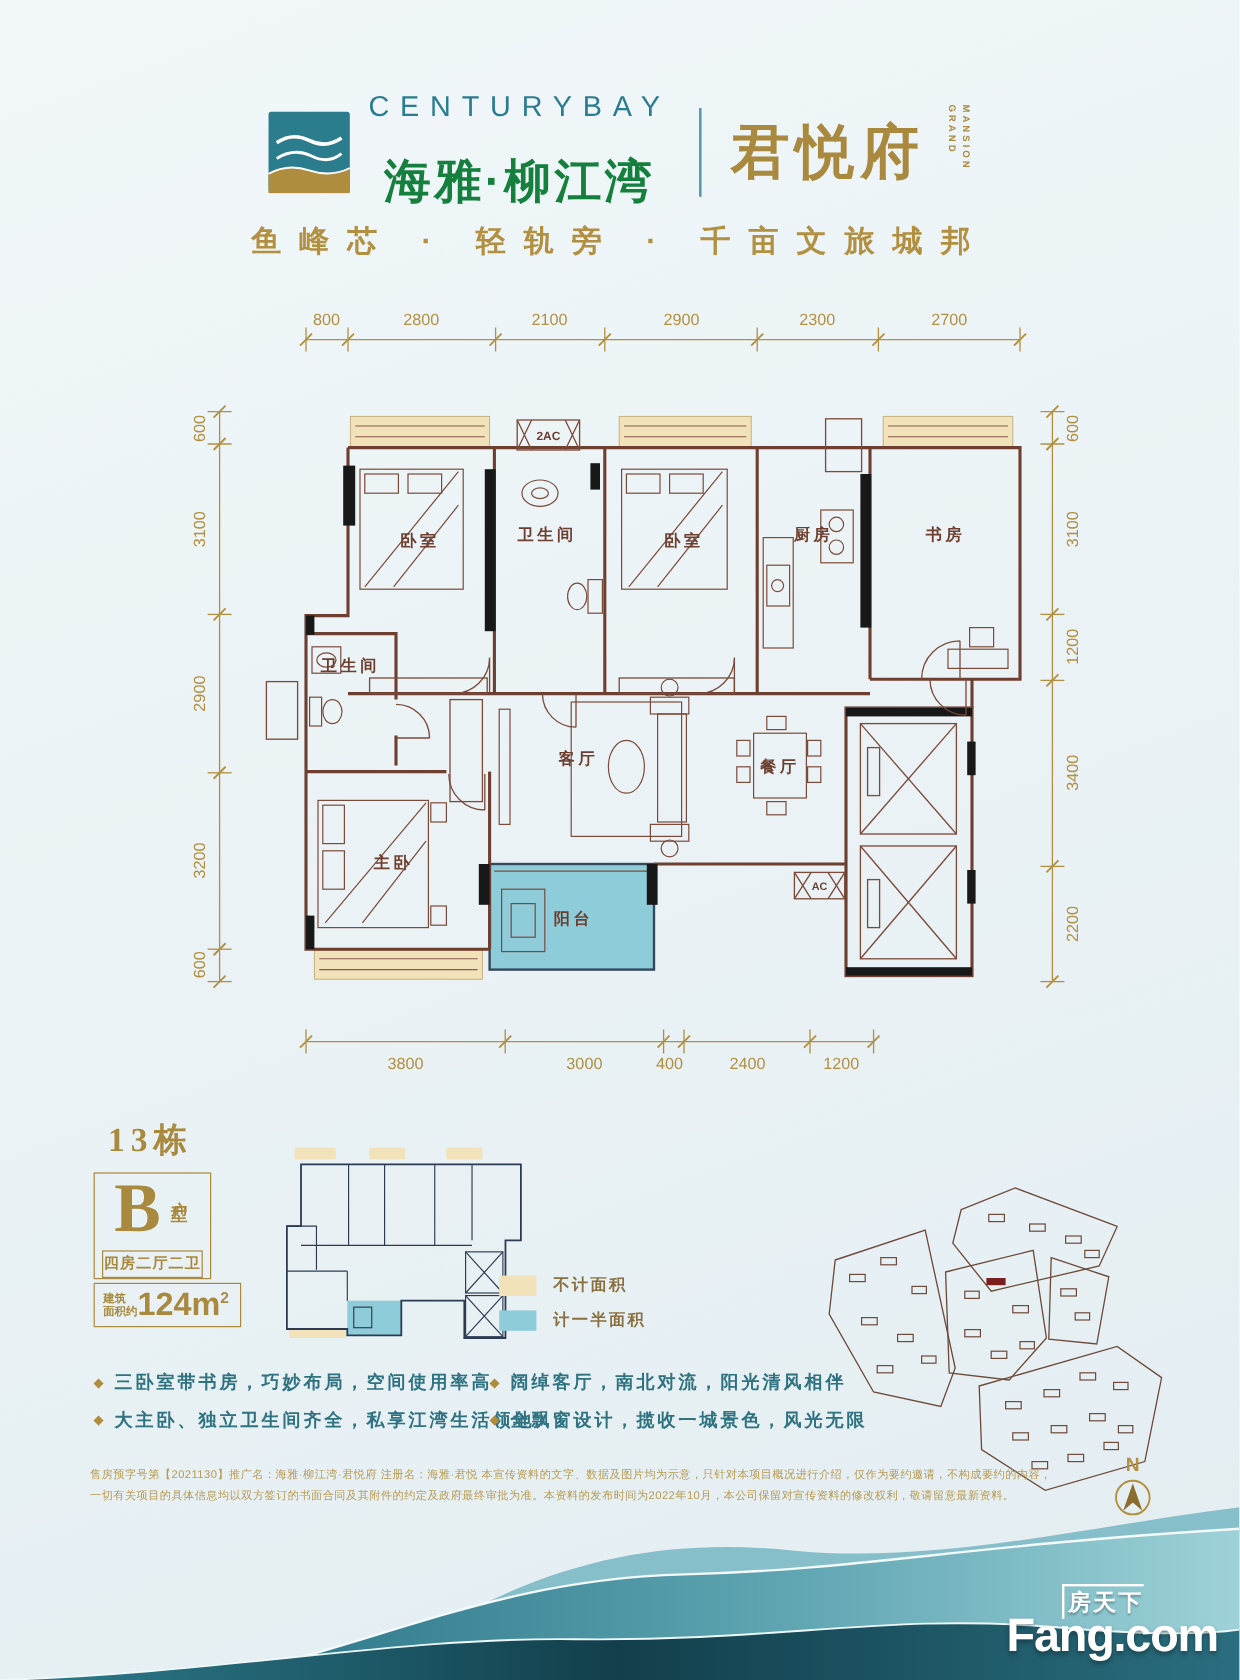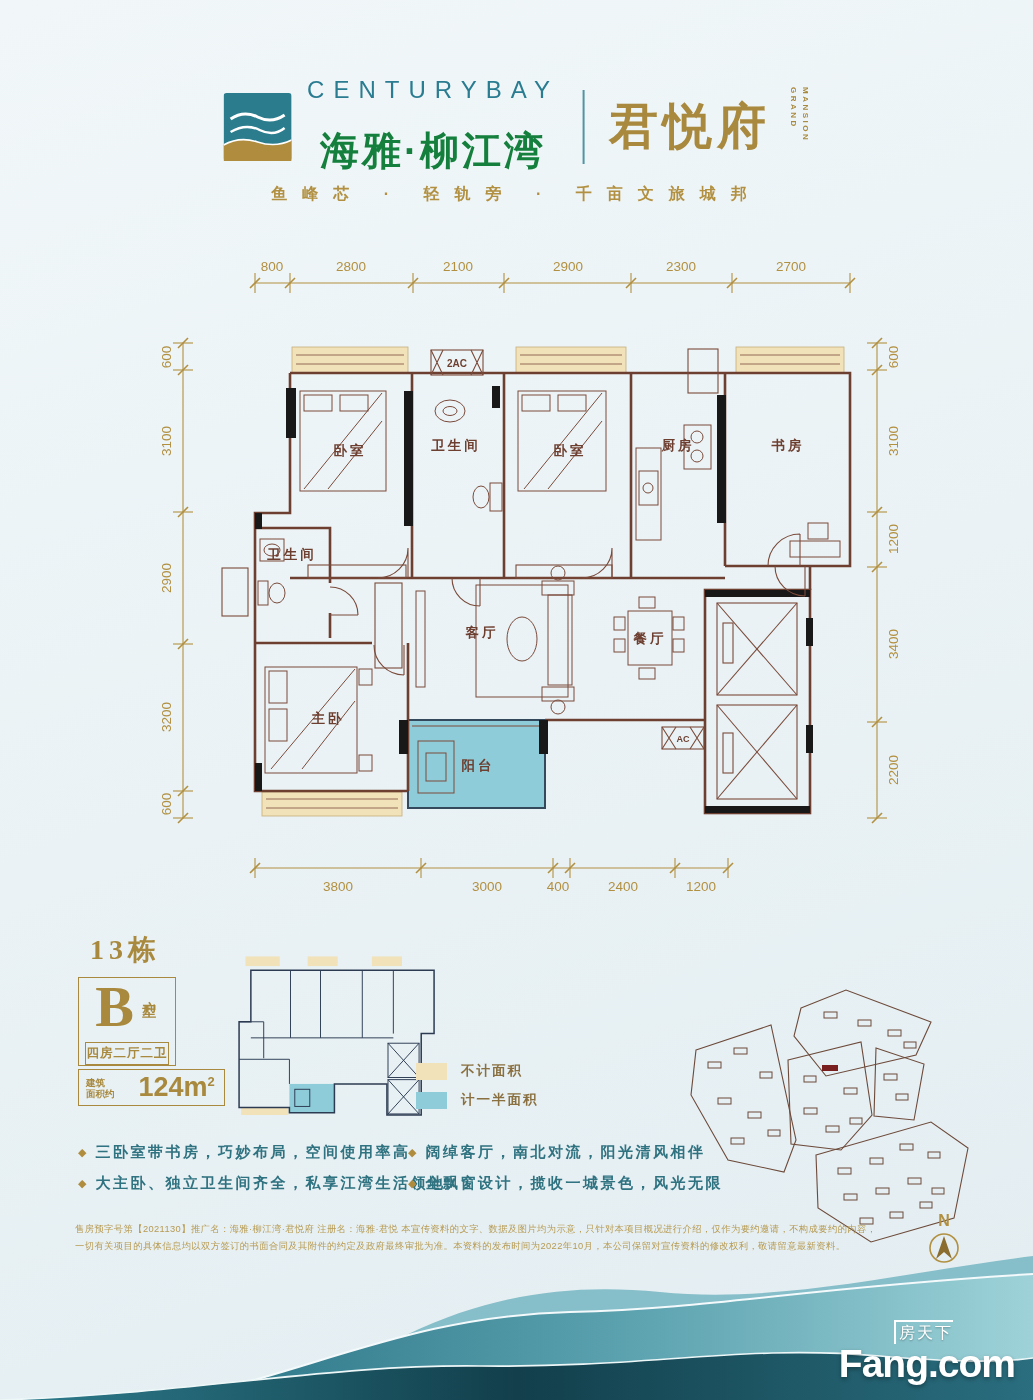--- a/index.html
+++ b/index.html
@@ -13,21 +13,21 @@
   .brand-row{position:absolute;top:82px;left:50%;transform:translateX(-50%);
     display:flex;align-items:center;gap:16px;height:90px}
   .brand-mid{display:flex;flex-direction:column;align-items:center}
   .brand-en{font-size:24px;letter-spacing:9px;color:#2a7c90;font-weight:500;white-space:nowrap}
   .brand-cn{font-size:39px;letter-spacing:3px;color:#15803d;font-weight:700;margin-top:20px;white-space:nowrap}
   .vdiv{width:2px;height:74px;background:#2a7c90;opacity:.8;margin:0 8px}
   .brand-name{font-size:49px;color:#a8893d;font-weight:700;letter-spacing:5px;white-space:nowrap}
   .brand-sub{display:flex;gap:3px;margin-left:2px;height:80px}
   .vtxt{writing-mode:vertical-rl;font-size:8px;letter-spacing:2.5px;color:#a8893d;font-weight:700}
   .tagline{position:absolute;top:184px;left:0;width:100%;text-align:center;
-    font-size:16px;letter-spacing:15px;color:#b29041;font-weight:700}
+    font-size:25px;letter-spacing:15px;color:#b29041;font-weight:700}
 
   
   .plan-svg{position:absolute;left:150px;top:243px}
   .dl{stroke:#b29041;stroke-width:1.1;fill:none}
   .ds{stroke:#b29041;stroke-width:1.6;fill:none}
   .dt{fill:#b29041;font-size:13.5px;text-anchor:middle;font-weight:500}
   .wall{stroke:#6d3f30;stroke-width:2.6;fill:none}
   .wall-thin{stroke:#7a4a3a;stroke-width:1.1;fill:none}
   .blk{fill:#181818}
   .bay{fill:#f1e2ba;stroke:#c5ae7c;stroke-width:.8}
@@ -42,21 +42,21 @@
   .b13{position:absolute;left:90px;top:931px;font-size:28px;color:#a8893d;
     letter-spacing:5px;font-weight:700;font-family:"Liberation Serif",serif}
   .type-box{position:absolute;left:78px;top:977px;width:98px;height:89px;
     border:1.6px solid #a8893d;box-sizing:border-box}
   .type-top{display:flex;justify-content:center;align-items:flex-start;gap:7px;height:56px;margin-top:3px}
   .B{font-size:58px;line-height:52px;color:#a8893d;font-weight:700;font-family:"Liberation Serif",serif}
   .hx{writing-mode:vertical-rl;font-size:14px;color:#a8893d;letter-spacing:4px;margin-top:8px;font-weight:700}
   .layout-strip{margin:5px auto 0;width:82px;border:1.2px solid #a8893d;font-size:12.5px;
     color:#a8893d;text-align:center;padding:2px 0;letter-spacing:1px;font-weight:700}
   .area-box{position:absolute;left:78px;top:1069px;border:1.6px solid #a8893d;
-    padding:2px 9px 2px 7px;display:flex;align-items:center;gap:24px}
+    padding:2px 9px 2px 7px;display:flex;align-items:center;gap:0}
   .area-pre{font-size:9.5px;color:#a8893d;line-height:11px;font-weight:700}
   .area-val{font-size:27px;color:#a8893d;font-weight:700}
   .area-val sup{font-size:13px}
 
   
   .mini-svg{position:absolute;left:228px;top:950px}
   .mini{stroke:#2c3b52;stroke-width:1.4;fill:none}
   .mini-thin{stroke:#2c3b52;stroke-width:.9;fill:none}
   .legend{position:absolute;left:416px;top:1062px}
   .leg-row{display:flex;align-items:center;gap:14px;margin-bottom:11px}
@@ -81,21 +81,21 @@
   .blt{color:#b08d3e;font-size:11px;margin-top:3px}
   .ftx{color:#2f7280;font-size:15px;letter-spacing:2.5px;font-weight:700;white-space:nowrap}
 
   
   .disc{position:absolute;left:75px;top:1221px;width:888px;color:#b79b52;
     font-size:9.3px;line-height:17px;letter-spacing:.4px}
 
   
   .waves{position:absolute;left:0;top:1252px}
   .fang{position:absolute;right:18px;top:1320px;width:200px;height:66px}
-  .fang-cn{position:absolute;right:62px;top:0;font-size:16px;color:#fff;font-weight:400;
+  .fang-cn{position:absolute;right:62px;top:0;font-size:19px;color:#fff;font-weight:700;
     letter-spacing:2px;border-top:2px solid #fff;border-left:2px solid #fff;padding:1px 0 0 3px;
     text-shadow:0 1px 2px rgba(0,0,0,.3)}
   .fang-en{position:absolute;right:0;bottom:0;font-size:39px;font-weight:700;
     color:#fff;letter-spacing:-1px;text-shadow:0 2px 4px rgba(0,0,0,.35)}
 </style>
 </head>
 <body>
 
 <div class="brand-row">
   <svg width="68" height="68" viewBox="0 0 68 68">

